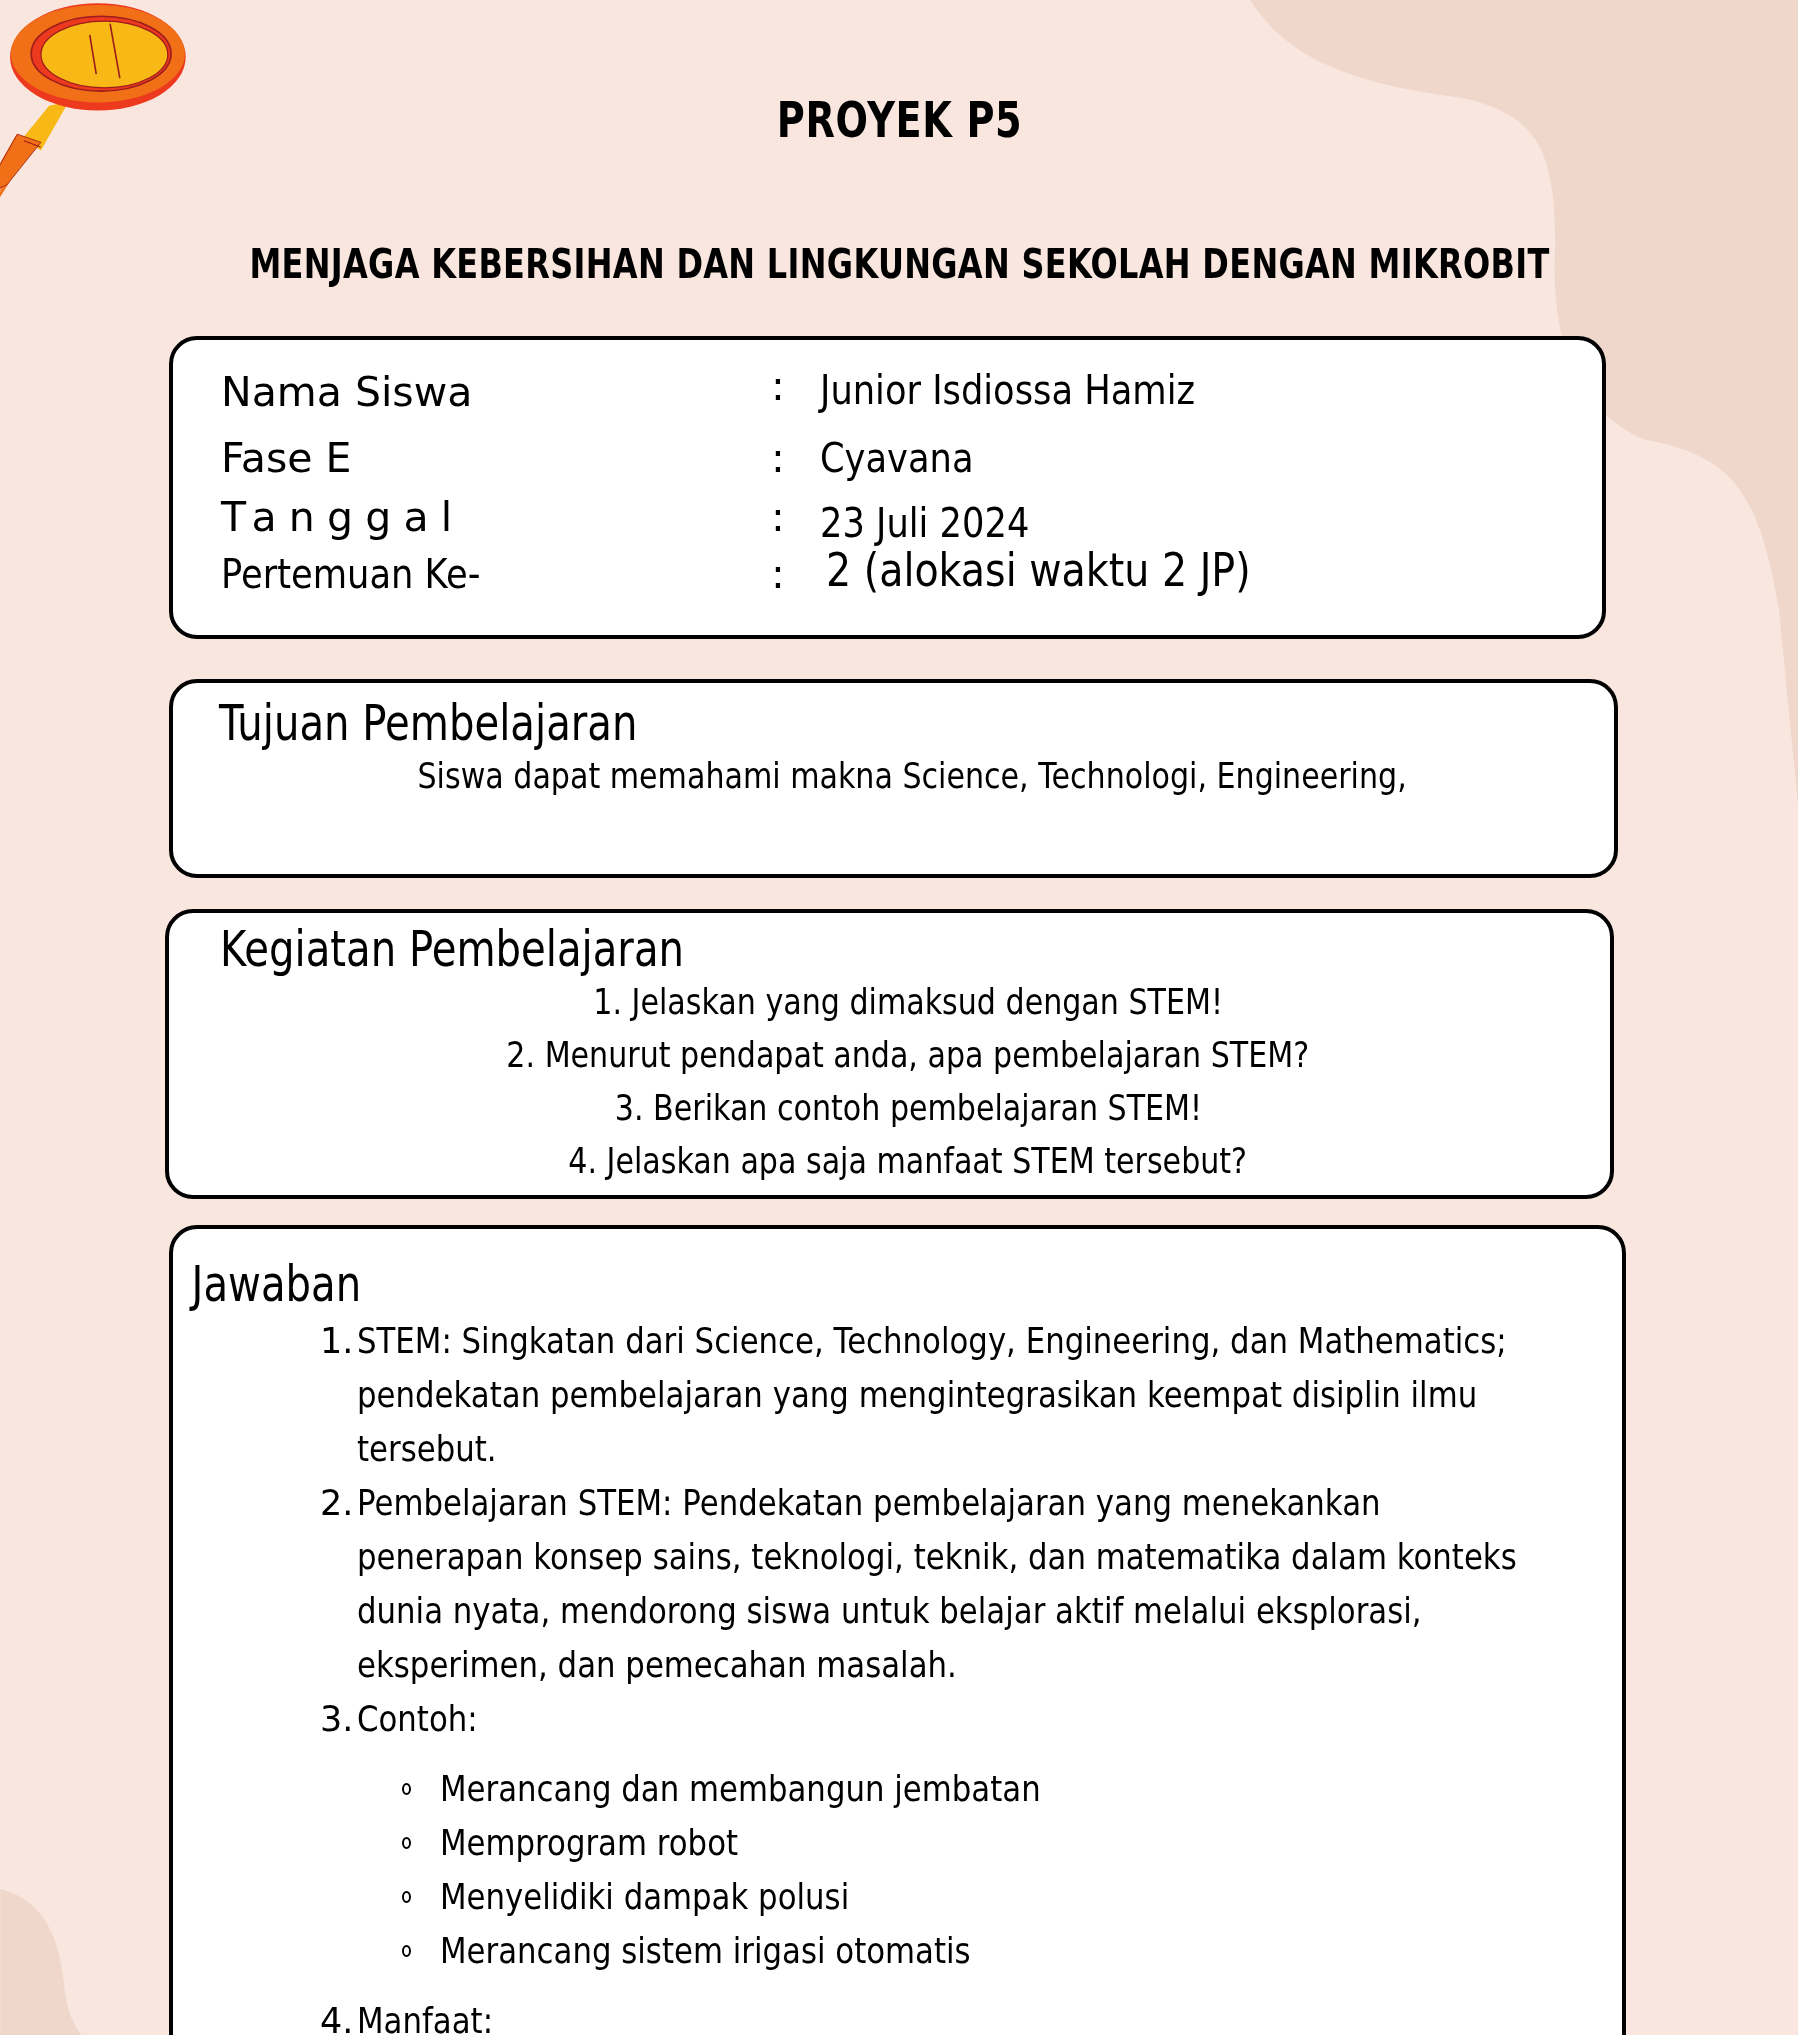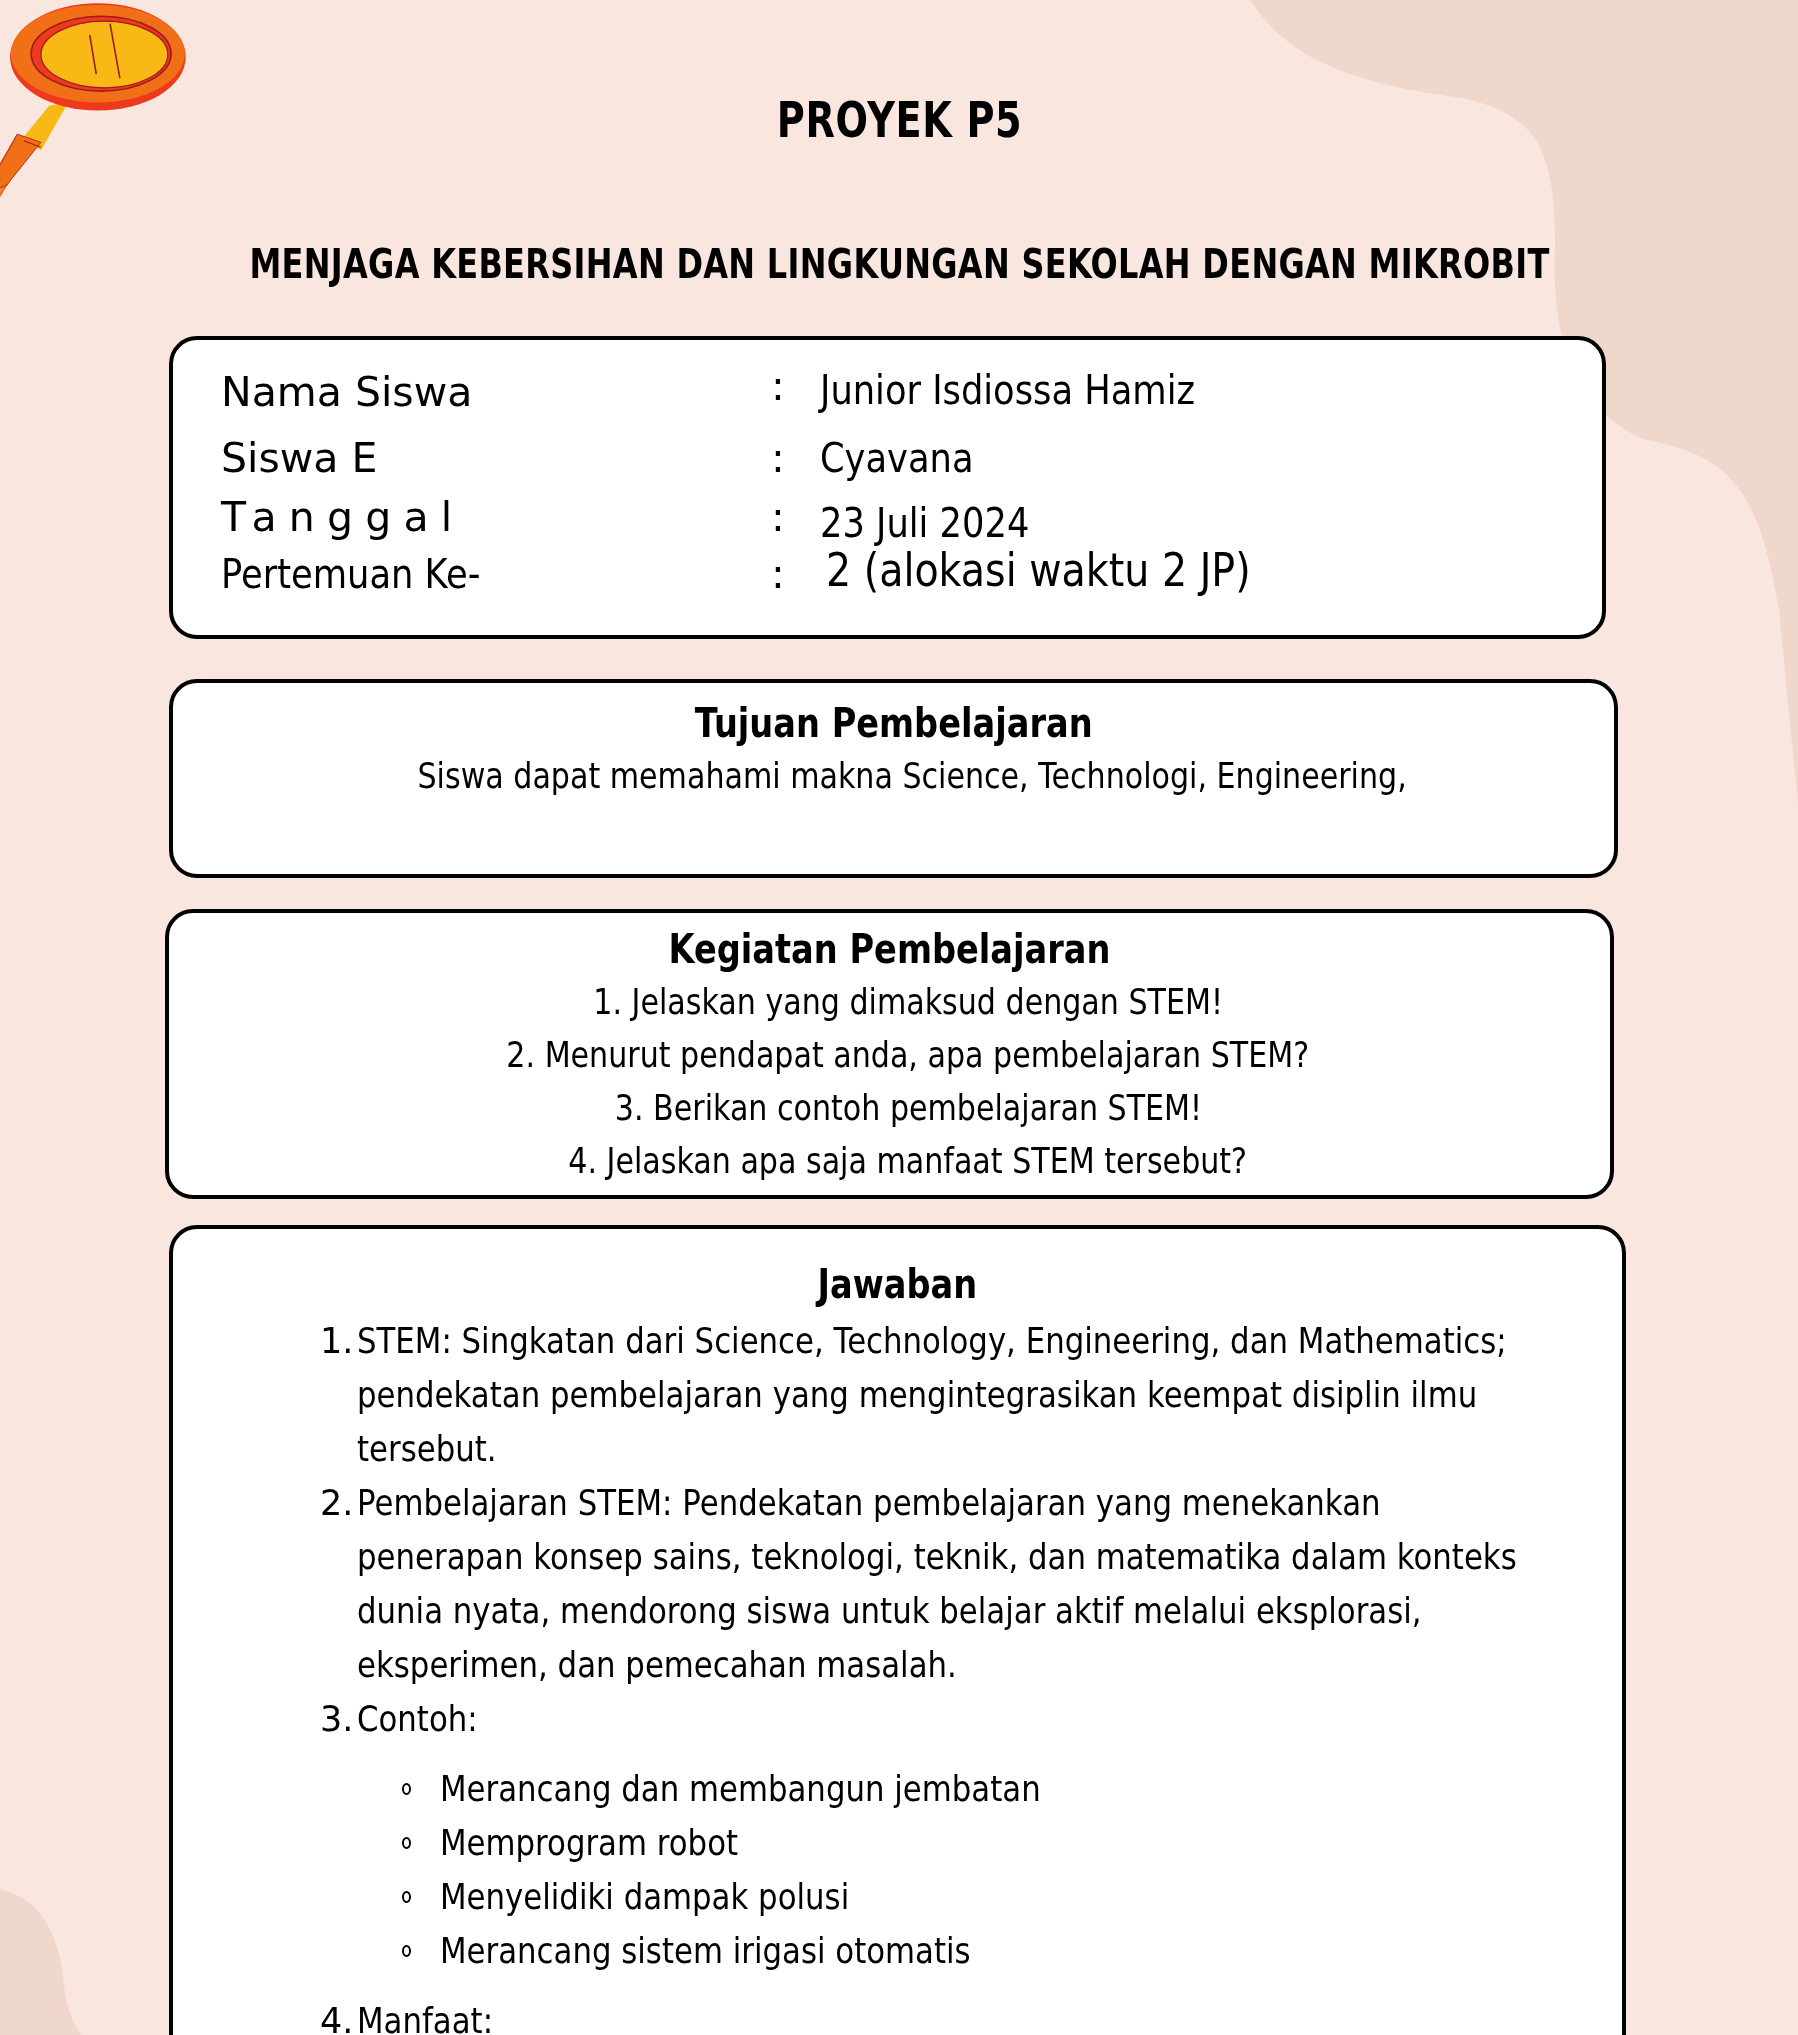--- a/index.html
+++ b/index.html
@@ -29,21 +29,21 @@
   #answer-card { left: 169px; top: 1225px; width: 1457px; height: 1185px; }
 
   .info-row { position: absolute; left: 0; width: 100%; font-size: 41px; height: 57px; line-height: 57px; }
   .info-label { position: absolute; left: 48px; }
   .info-colon { position: absolute; left: 598px; }
   .info-value { position: absolute; left: 647px; }
   .narrow { display: inline-block; transform: scaleX(0.86); transform-origin: left center; white-space: nowrap; }
   .spaced { letter-spacing: 12.2px; }
 
   .card-heading {
-    text-align: center; font-weight: bold; font-size: 41px; line-height: 53px;
+    font-weight: normal; font-size: 49px; line-height: 53px;
   }
   .card-heading span { display: inline-block; transform: scaleX(0.82); }
   .centered-line { text-align: center; font-size: 35px; line-height: 53px; margin-left: 37px; }
   .centered-line span { display: inline-block; transform: scaleX(0.86); white-space: nowrap; }
 
   #goal-card .card-heading { margin-top: 14.2px; }
   #activity-card .card-heading { margin-top: 10.2px; }
   #answer-card .card-heading { margin-top: 28.5px; }
 
   .answers { position: absolute; left: 151px; top: 85px; width: 1221px; font-size: 35px; line-height: 54px; }
@@ -70,21 +70,21 @@
 <div id="page-title" class="title">PROYEK P5</div>
 <div id="page-subtitle" class="title">MENJAGA KEBERSIHAN DAN LINGKUNGAN SEKOLAH DENGAN MIKROBIT</div>
 
 <div id="info-card" class="card">
   <div class="info-row" style="top:24.4px;">
     <span class="info-label">Nama Siswa</span>
     <span class="info-colon" style="top:-6.1px;">:</span>
     <span class="info-value narrow" style="top:-2px;">Junior Isdiossa Hamiz</span>
   </div>
   <div class="info-row" style="top:90px;">
-    <span class="info-label">Siswa E</span>
+    <span class="info-label">Fase E</span>
     <span class="info-colon">:</span>
     <span class="info-value narrow">Cyavana</span>
   </div>
   <div class="info-row" style="top:149px;">
     <span class="info-label spaced">Tanggal</span>
     <span class="info-colon">:</span>
     <span class="info-value narrow" style="top:6.1px;">23 Juli 2024</span>
   </div>
   <div class="info-row" style="top:206px;">
     <span class="info-label narrow" style="left:48px;">Pertemuan Ke-</span>

